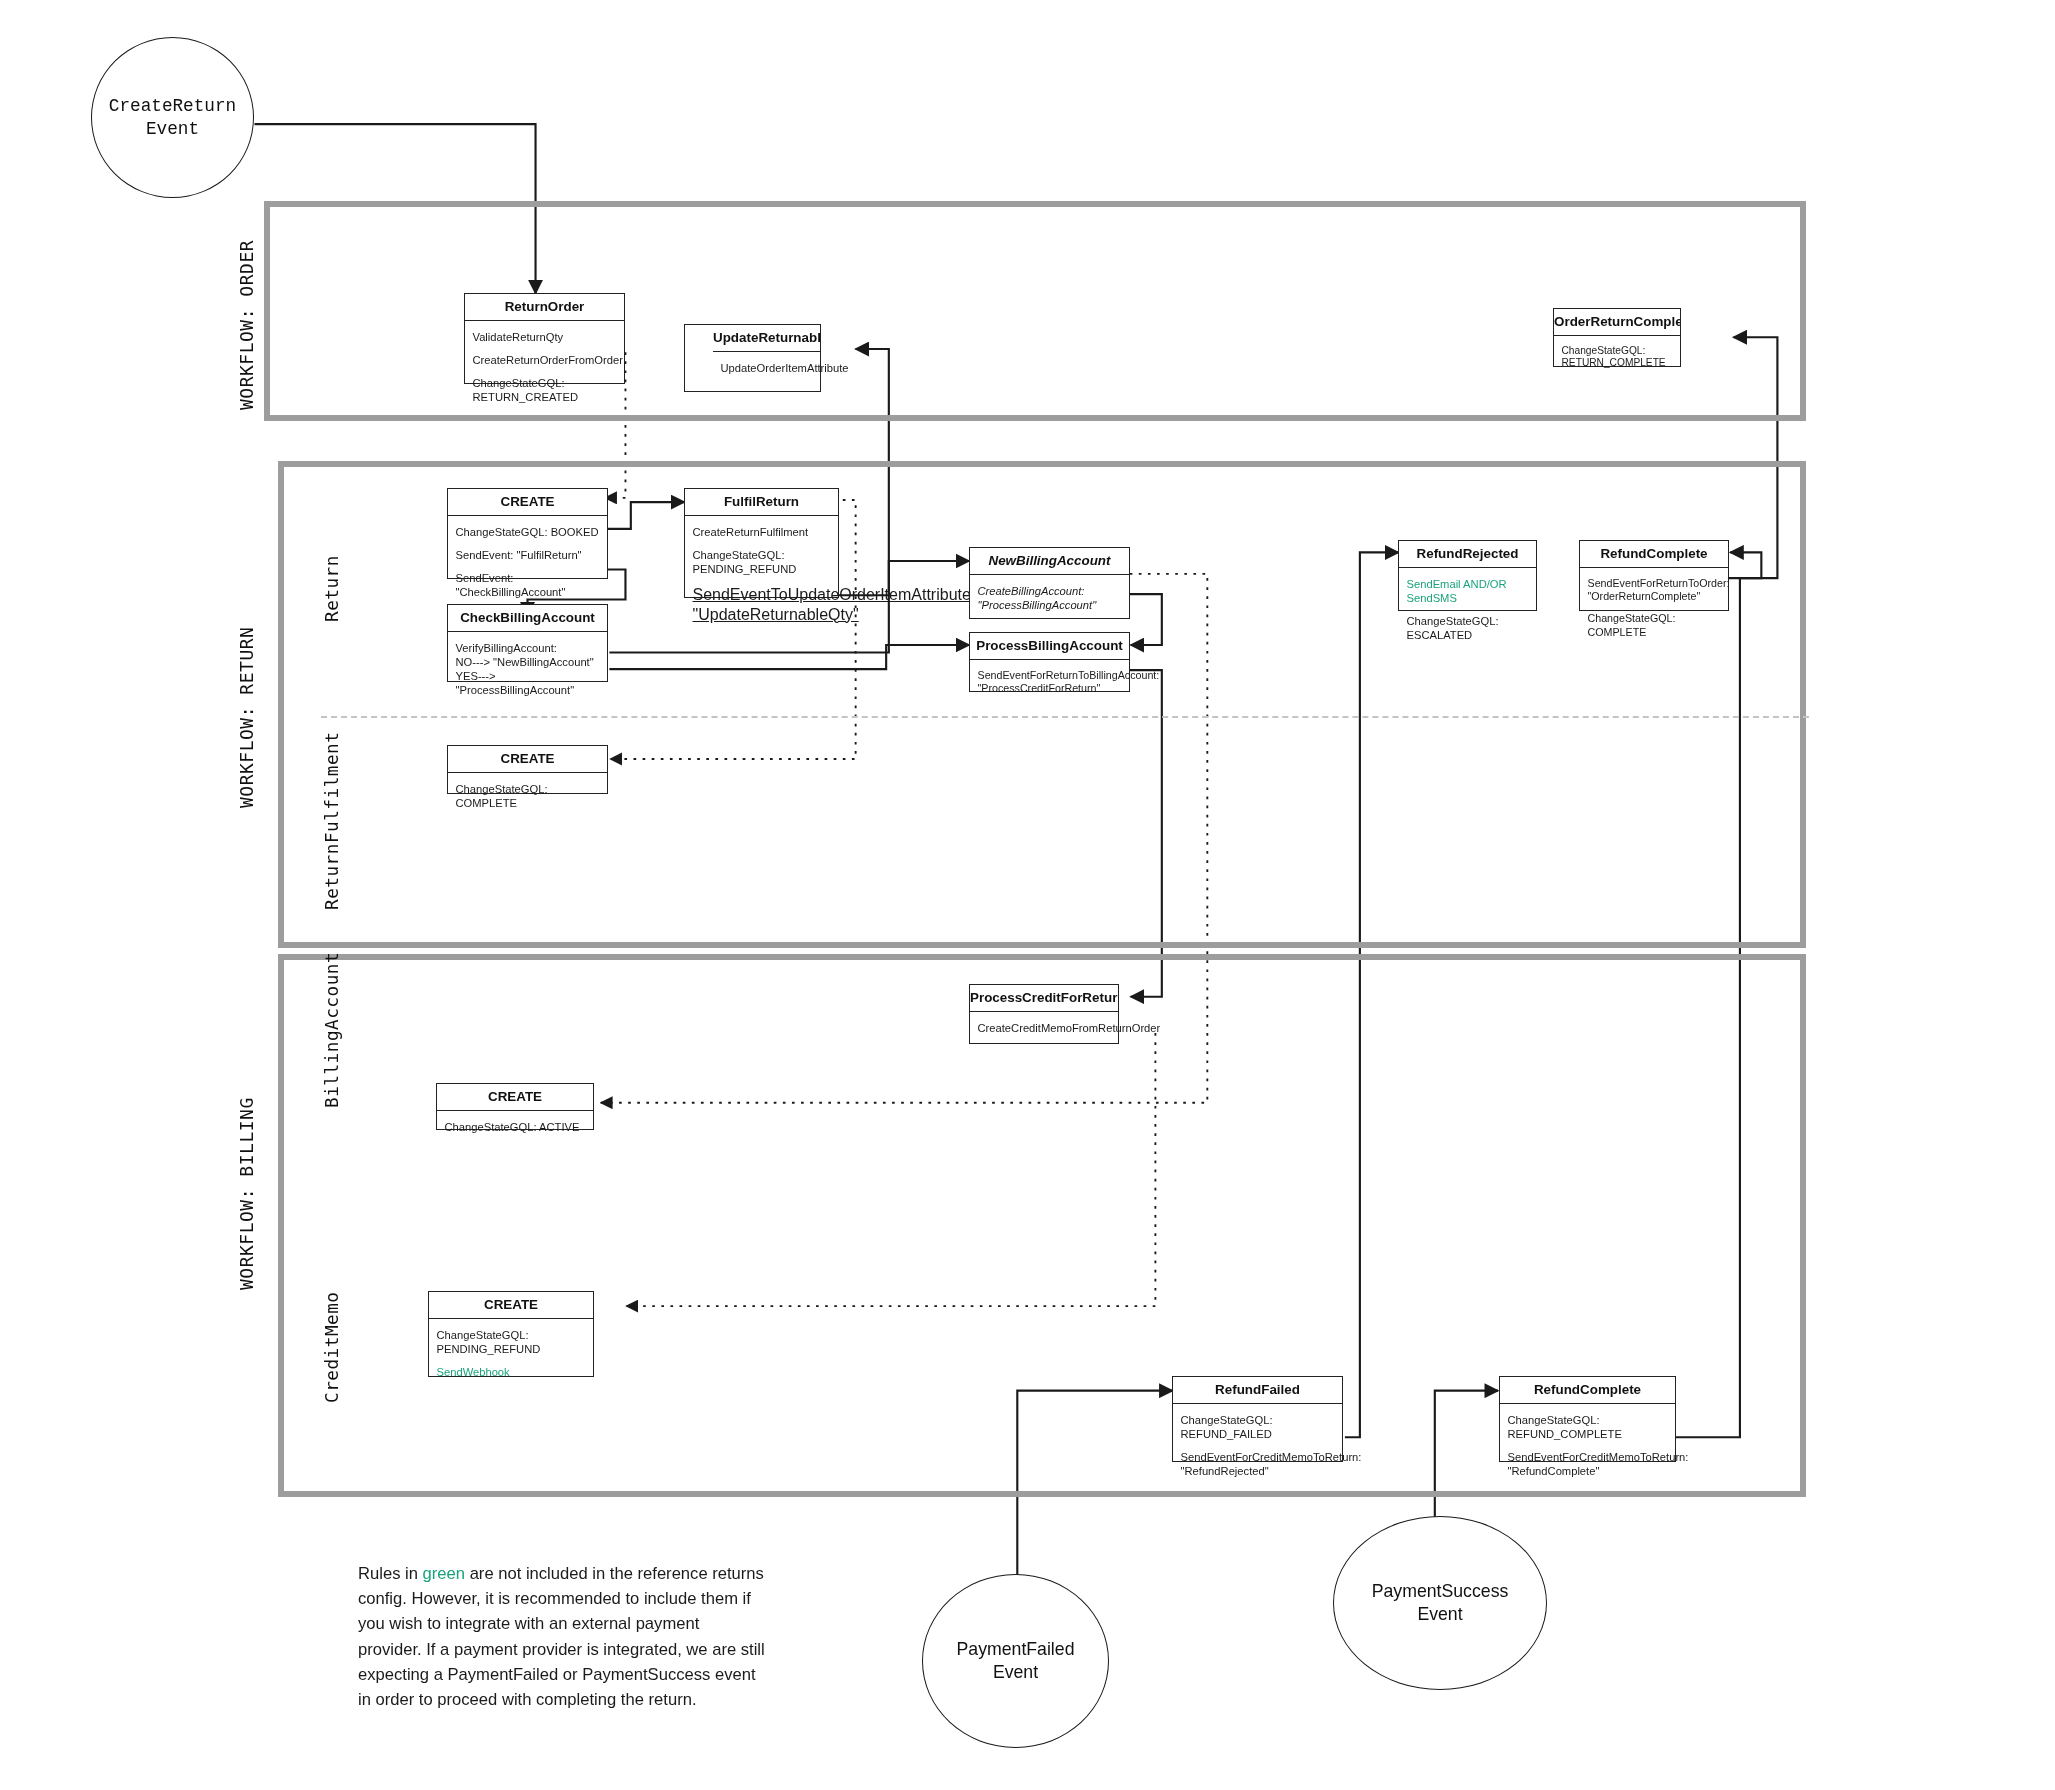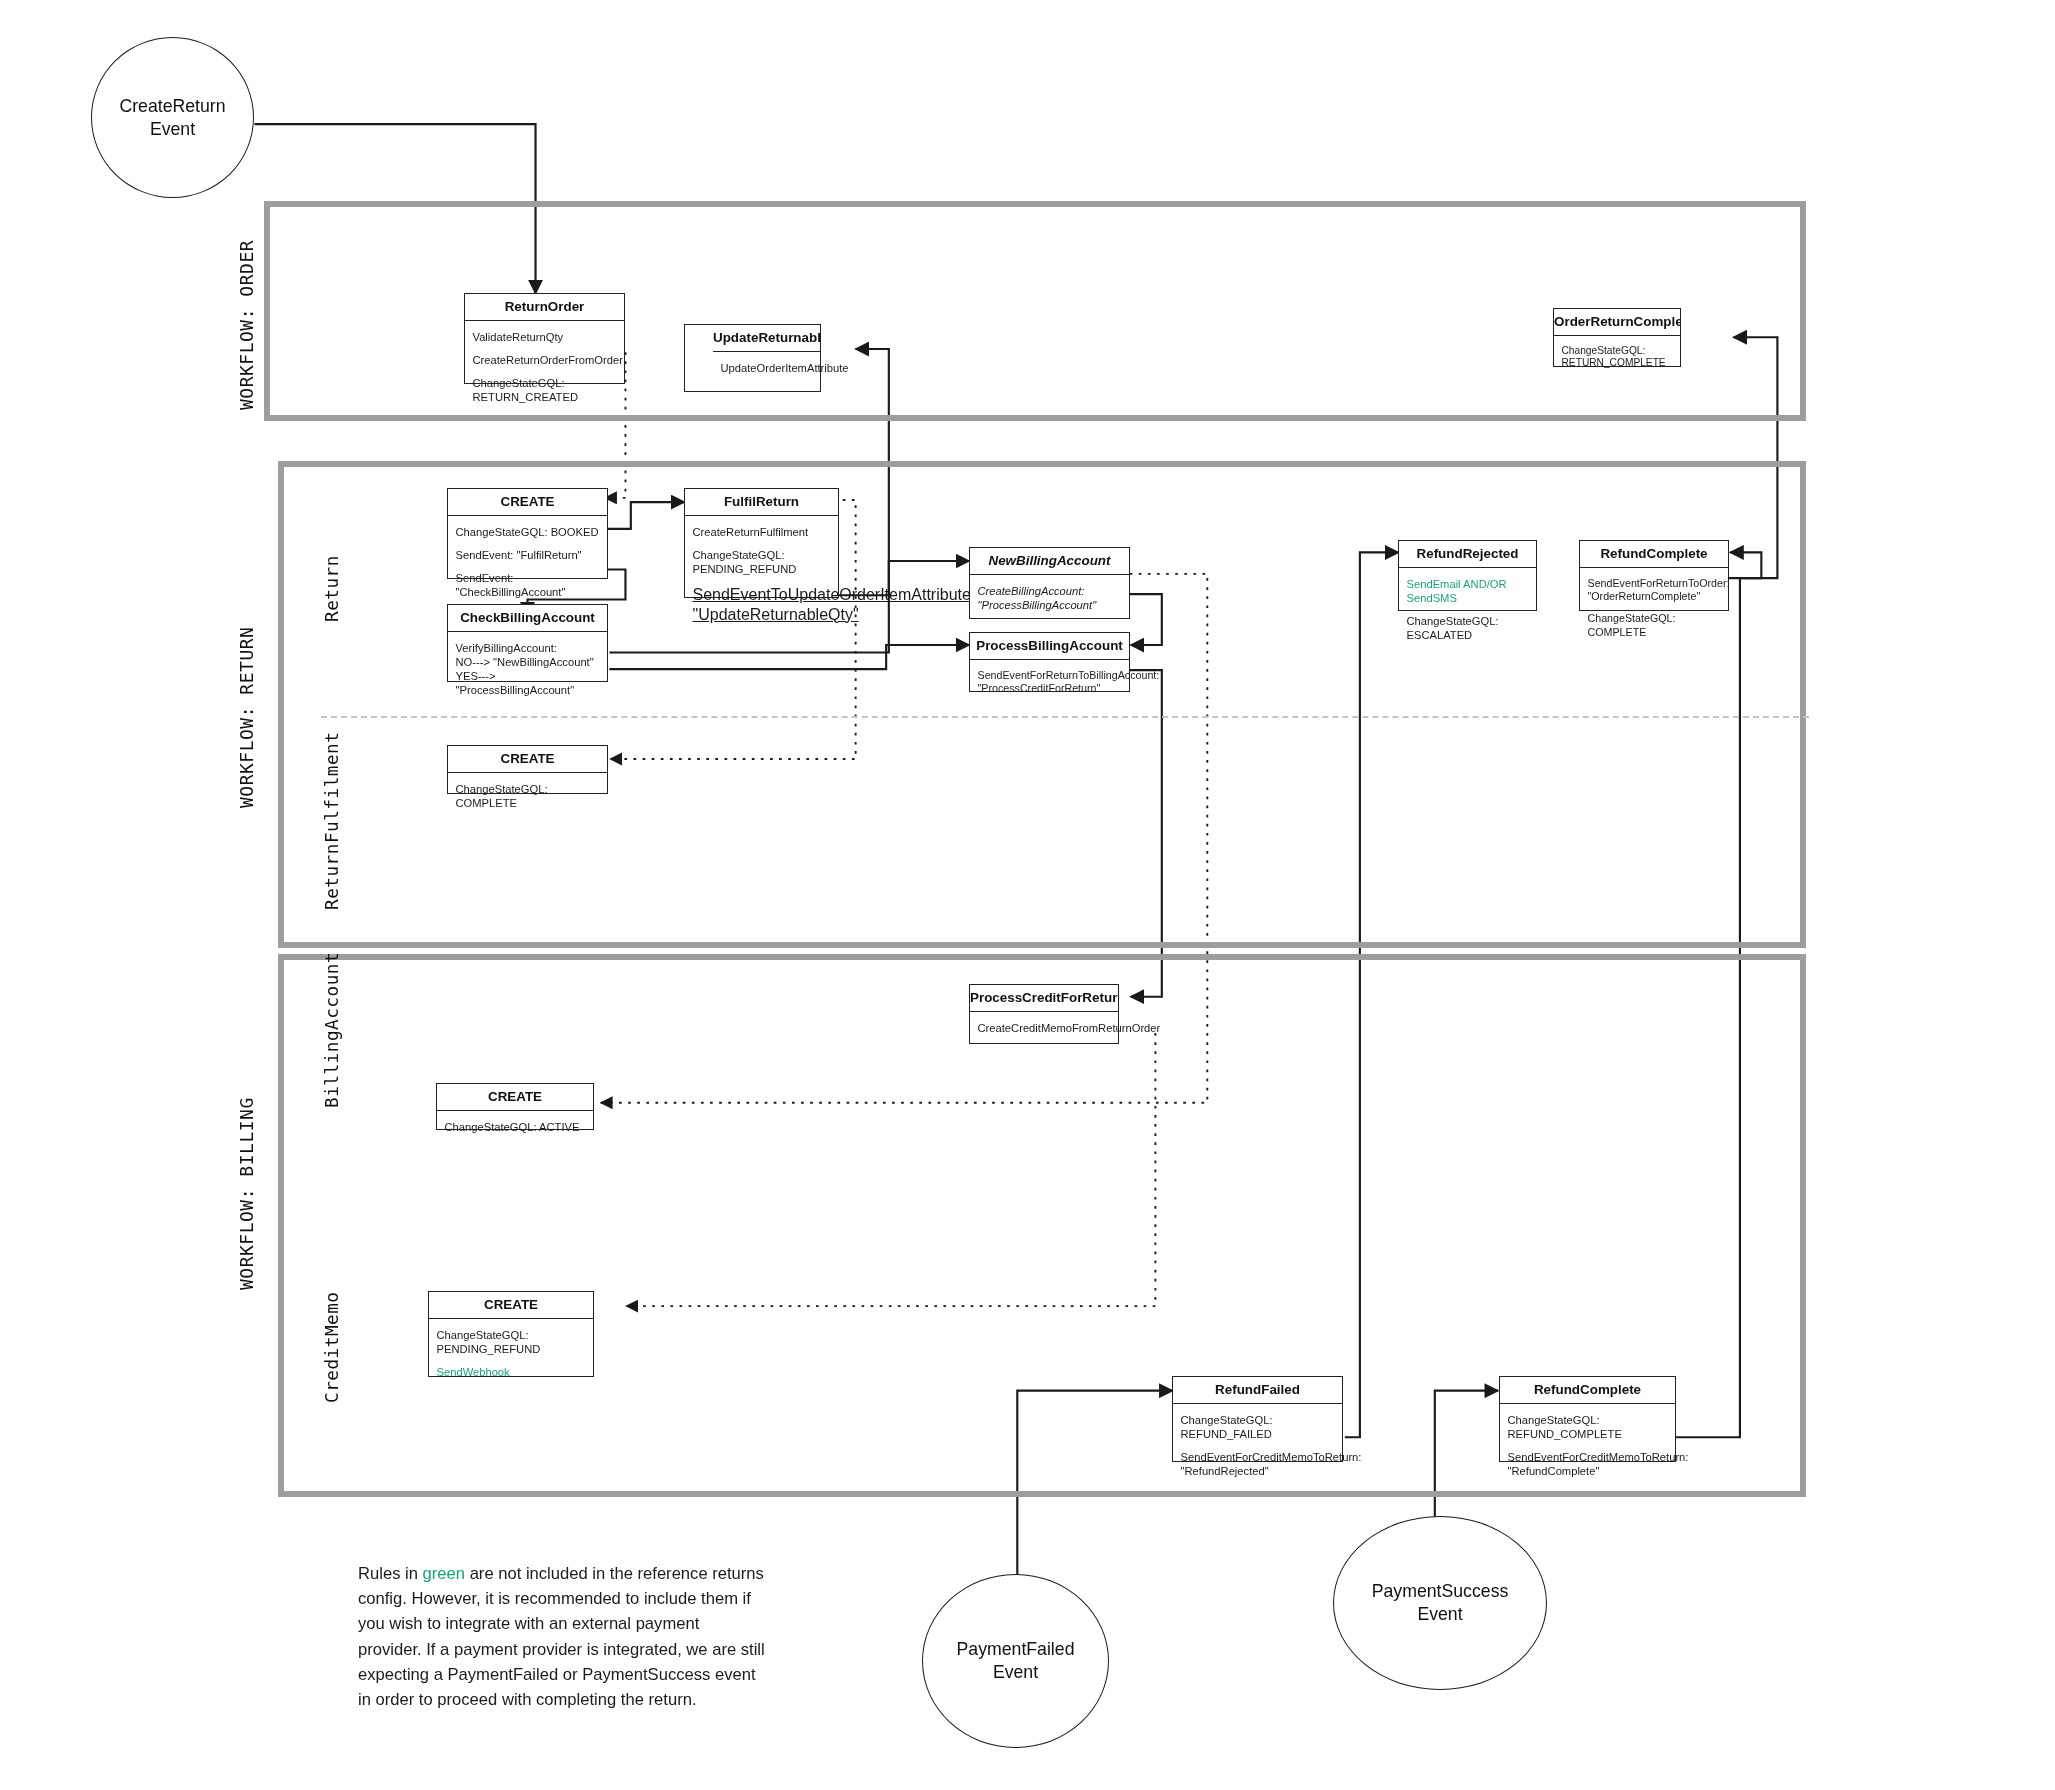--- a/index.html
+++ b/index.html
@@ -182,21 +182,21 @@
   <div class="vlabel" style="left:236px; top:410px;">WORKFLOW: ORDER</div>
   <div class="vlabel" style="left:236px; top:808px;">WORKFLOW: RETURN</div>
   <div class="vlabel" style="left:236px; top:1290px;">WORKFLOW: BILLING</div>
 
   <div class="vlabel sub" style="left:322px; top:622px;">Return</div>
   <div class="vlabel sub" style="left:322px; top:910px;">ReturnFulfilment</div>
   <div class="vlabel sub" style="left:322px; top:1108px;">BillingAccount</div>
   <div class="vlabel sub" style="left:322px; top:1403px;">CreditMemo</div>
 
   <div class="event" style="left:91px; top:37px; width:163px; height:161px;">
-    <span style="white-space:pre-line;">CreateReturn
+    <span style="white-space:pre-line;font-family:Liberation Mono, monospace;">CreateReturn
 Event</span>
   </div>
 
   <div class="event" style="left:922px; top:1574px; width:187px; height:174px;">
     <span style="white-space:pre-line;">PaymentFailed
 Event</span>
   </div>
 
   <div class="event" style="left:1333px; top:1516px; width:214px; height:174px;">
     <span style="white-space:pre-line;">PaymentSuccess

